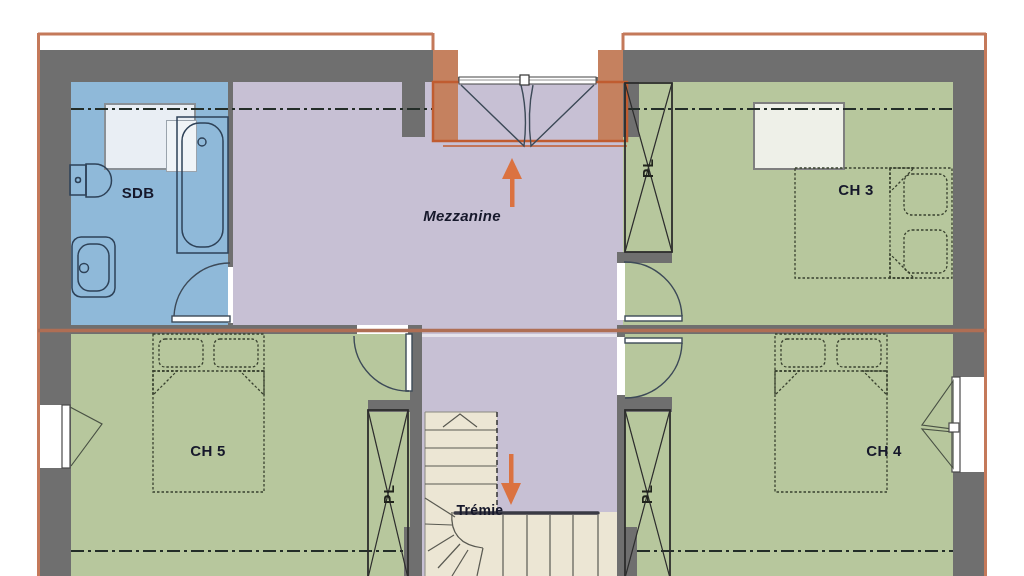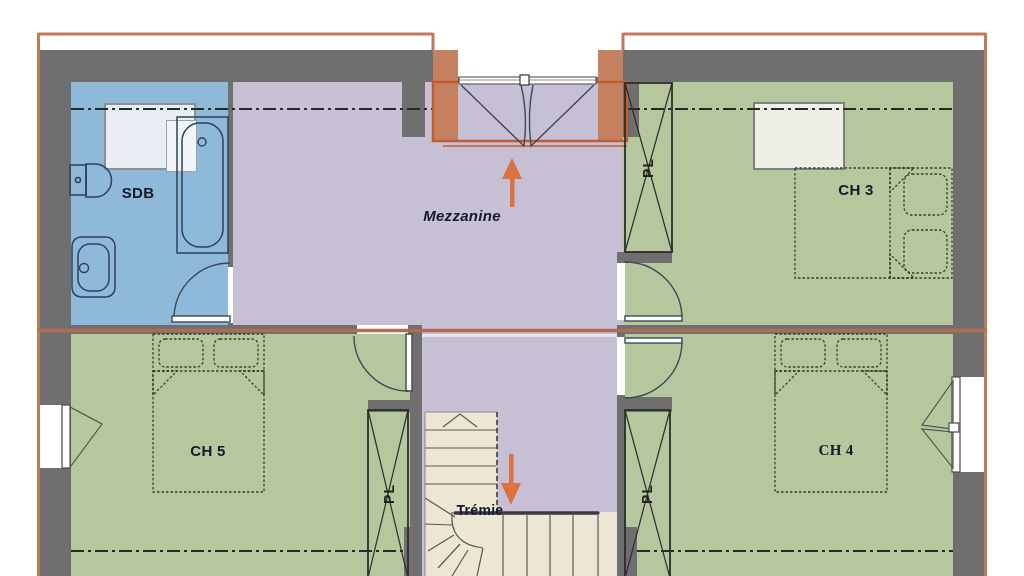--- a/index.html
+++ b/index.html
@@ -227,20 +227,20 @@
         <polygon points="501,483 521,483 511,505"></polygon>
       </g>
     </g>
   </svg>
 
   <div>
     <span class="lbl room" style="left:138px;top:192px;">SDB</span>
     <span class="lbl room" style="left:462px;top:215px;font-style:italic;">Mezzanine</span>
     <span class="lbl room" style="left:856px;top:189px;">CH 3</span>
     <span class="lbl room" style="left:208px;top:450px;">CH 5</span>
-    <span class="lbl room" style="left:836px;top:450px;font-family:Liberation Serif, serif;">CH 4</span>
+    <span class="lbl room" style="left:884px;top:450px;">CH 4</span>
     <span class="lbl small" style="left:480px;top:510px;text-align:right;">Trémie</span>
     <span class="lbl pl" style="left:648px;top:168px;">PL</span>
     <span class="lbl pl" style="left:389px;top:494px;">PL</span>
     <span class="lbl pl" style="left:647px;top:494px;">PL</span>
   </div>
 
 </div>
 
 </body></html>

